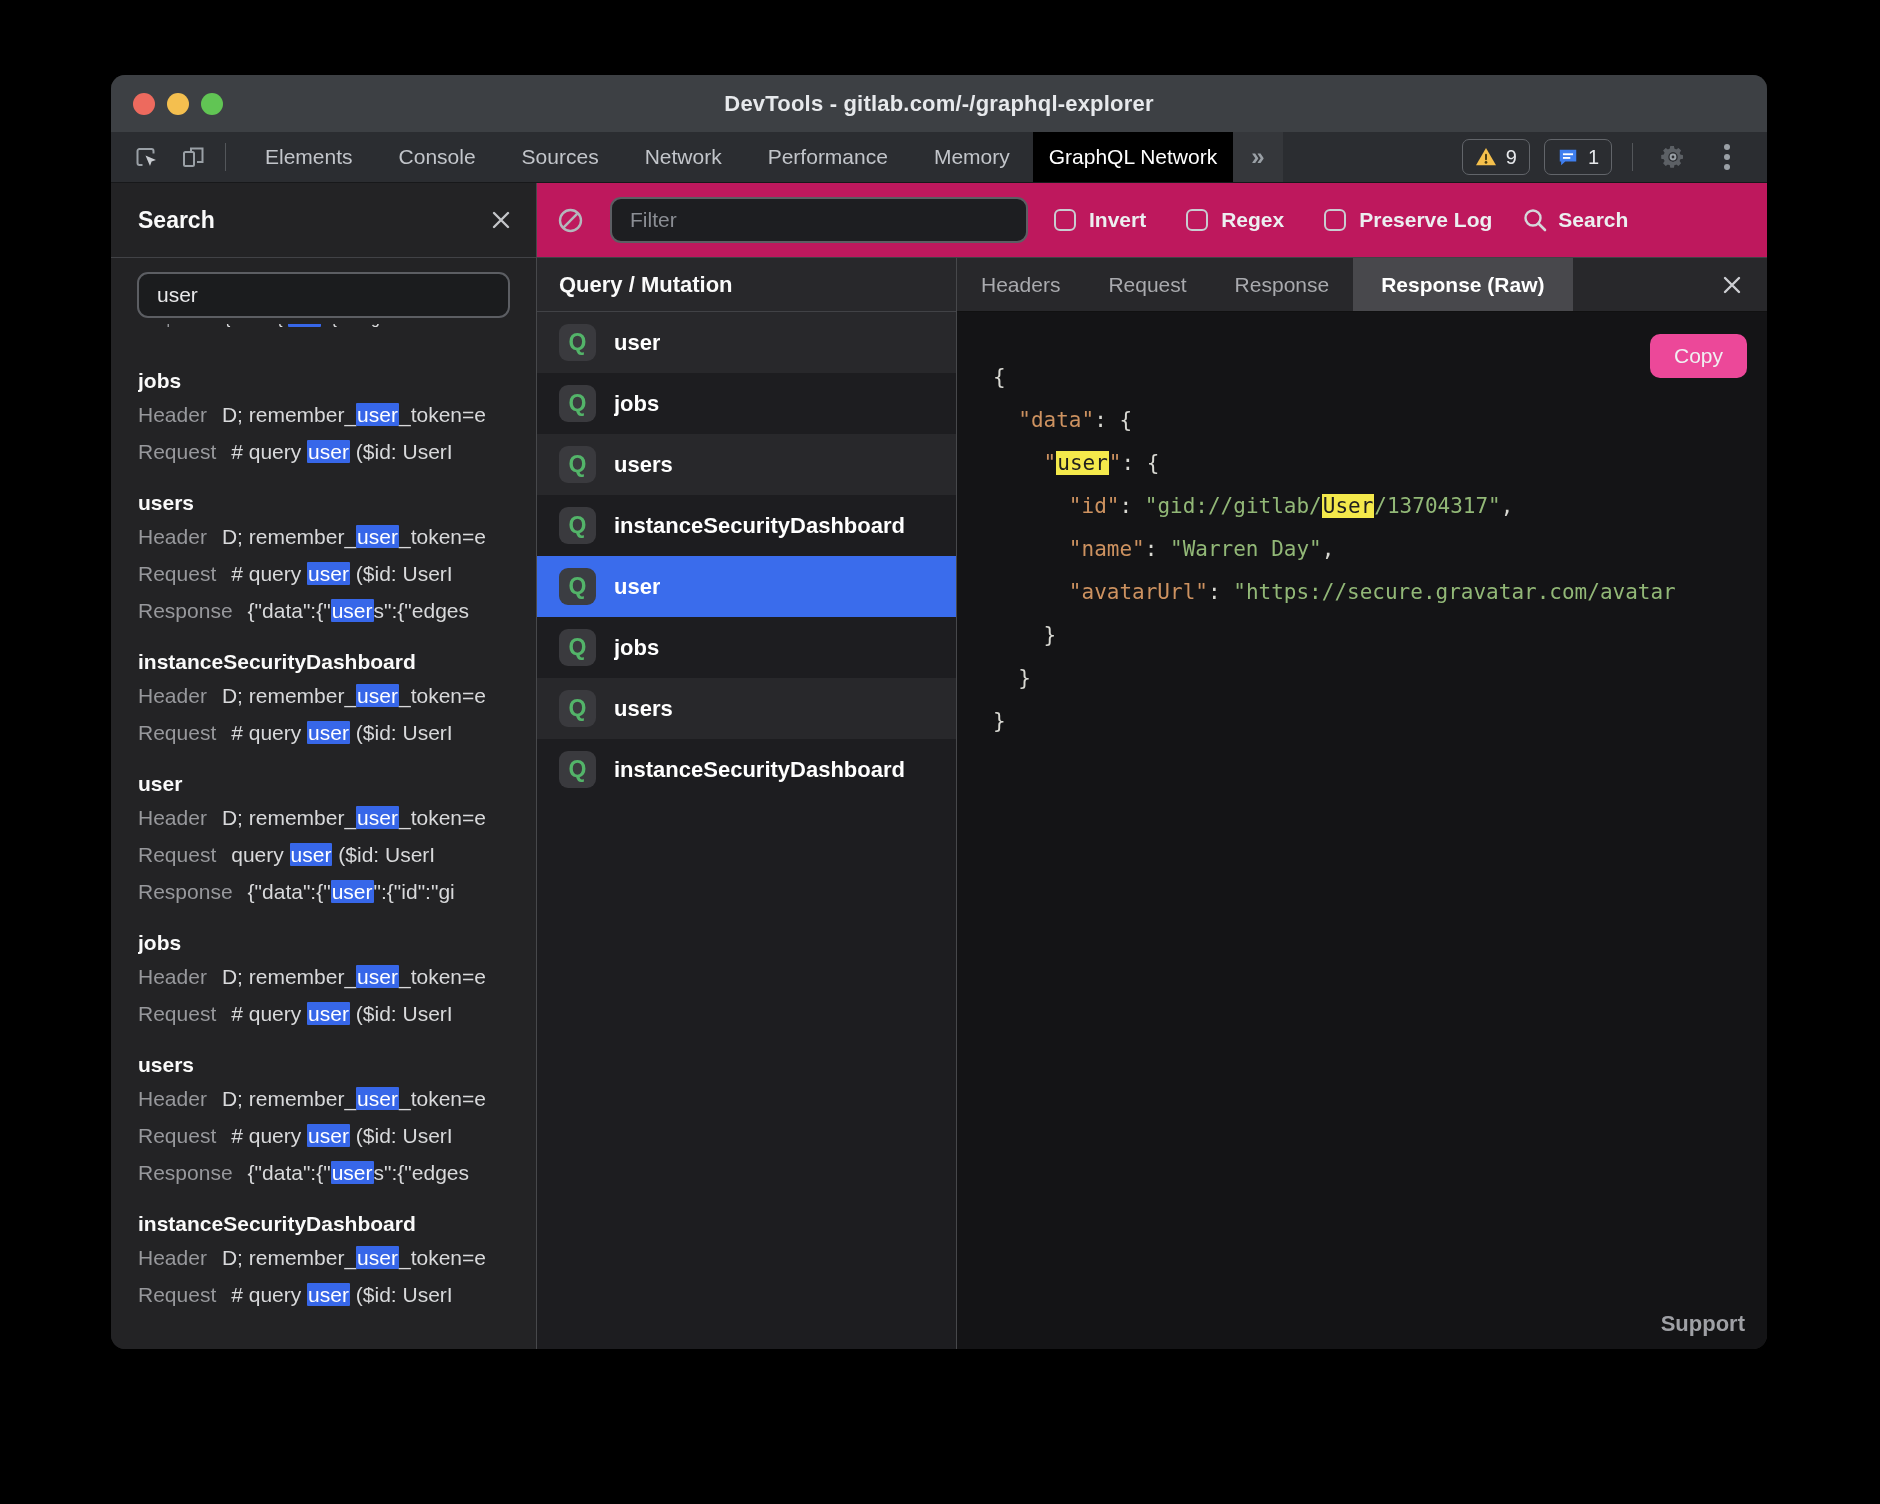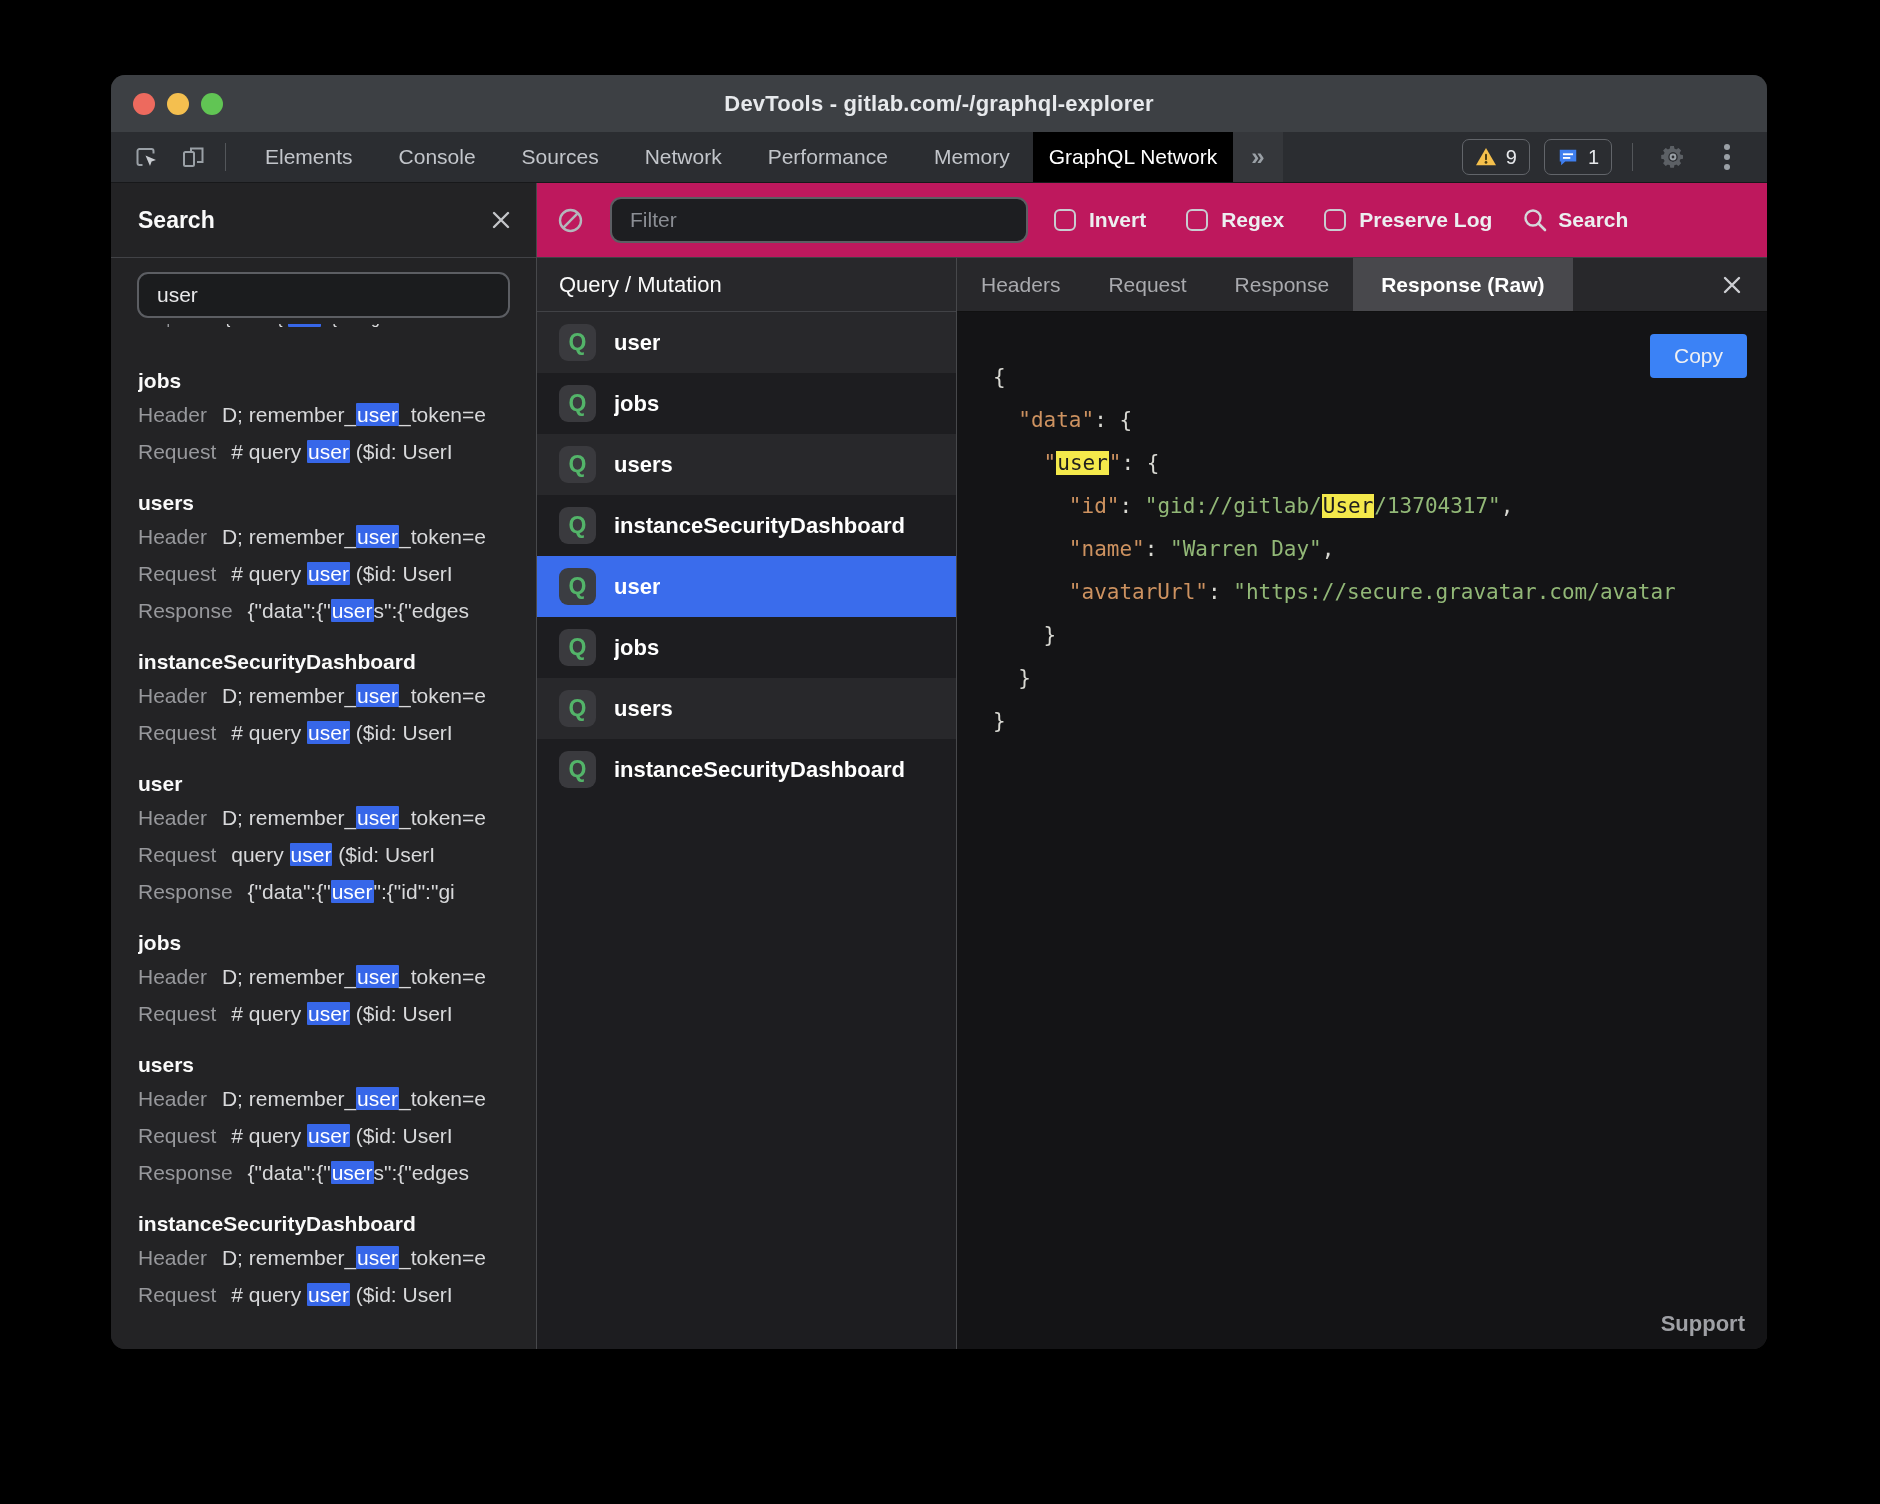--- a/index.html
+++ b/index.html
@@ -72,41 +72,41 @@
   .cbox { width:22px; height:22px; border:2px solid #c9ccd1; border-radius:6px; background:transparent; }
   .cb-label { color:#eceef0; font-size:21px; font-weight:700; white-space:nowrap; }
   .fb-search { display:flex; align-items:center; gap:10px; margin-left:4px; }
 
   .panels-row { flex:1 1 auto; display:flex; min-height:0; }
 
   
   .middle-panel { width:420px; flex:0 0 auto; background:#1d1d20; border-right:1px solid #47484b;
                   display:flex; flex-direction:column; min-height:0; }
   .mid-header { height:54px; flex:0 0 auto; background:#28282b; border-bottom:1px solid #414246;
-                display:flex; align-items:center; padding:0 22px; color:#fafafa; font-size:22px; font-weight:400; }
+                display:flex; align-items:center; padding:0 22px; color:#fafafa; font-size:22px; font-weight:700; }
   .q-row { height:61px; display:flex; align-items:center; gap:18px; padding:0 22px; }
   .q-row.light { background:#28282b; }
   .q-row.dark { background:#1d1d20; }
   .q-row.selected { background:#3a6cec; }
   .q-badge { width:37px; height:37px; flex:0 0 auto; background:#3a3a3e; border-radius:9px;
              display:flex; align-items:center; justify-content:center;
              color:#53b469; font-size:23px; font-weight:700; }
   .q-row.selected .q-badge { background:#3b3d42; }
   .q-label { color:#fff; font-size:22px; font-weight:700; white-space:nowrap; overflow:hidden; }
 
   
   .detail-panel { flex:1 1 auto; display:flex; flex-direction:column; min-width:0; background:#141416; }
   .detail-tabs { height:54px; flex:0 0 auto; background:#28282b; border-bottom:1px solid #111;
                  display:flex; align-items:stretch; }
   .d-tab { display:flex; align-items:center; padding:0 24px; font-size:21px; color:#a9aaae; white-space:nowrap; }
   .d-tab.active { background:#48484c; color:#fff; font-weight:700; padding:0 28px; }
   .detail-tabs .close-x { display:flex; align-items:center; padding:0 24px; }
   .detail-content { position:relative; flex:1 1 auto; overflow:hidden; }
-  .copy-btn { position:absolute; top:22px; right:20px; background:#3b82f6; color:#f0f0f2;
-              border:none; border-radius:4px; padding:10px 24px; font-size:21px;
+  .copy-btn { position:absolute; top:22px; right:20px; background:#ec4899; color:#f0f0f2;
+              border:none; border-radius:10px; padding:10px 24px; font-size:21px;
               font-family:"Liberation Sans", sans-serif; }
   .json-view { padding:44px 0 0 36px; font-family:"DejaVu Sans Mono", monospace; font-size:21px; }
   .json-line { white-space:pre; height:43px; line-height:43px; overflow:hidden; }
   .j-p { color:#d9d9d3; }
   .j-k { color:#cd9260; }
   .j-s { color:#92b877; }
   .j-hk, .j-hs { background:#f4e94b; color:#1e1e1e; padding:0 1px; }
   .support { position:absolute; right:22px; bottom:12px; color:#9fa0a5; font-size:22px; font-weight:700; }
 </style>
 </head>

